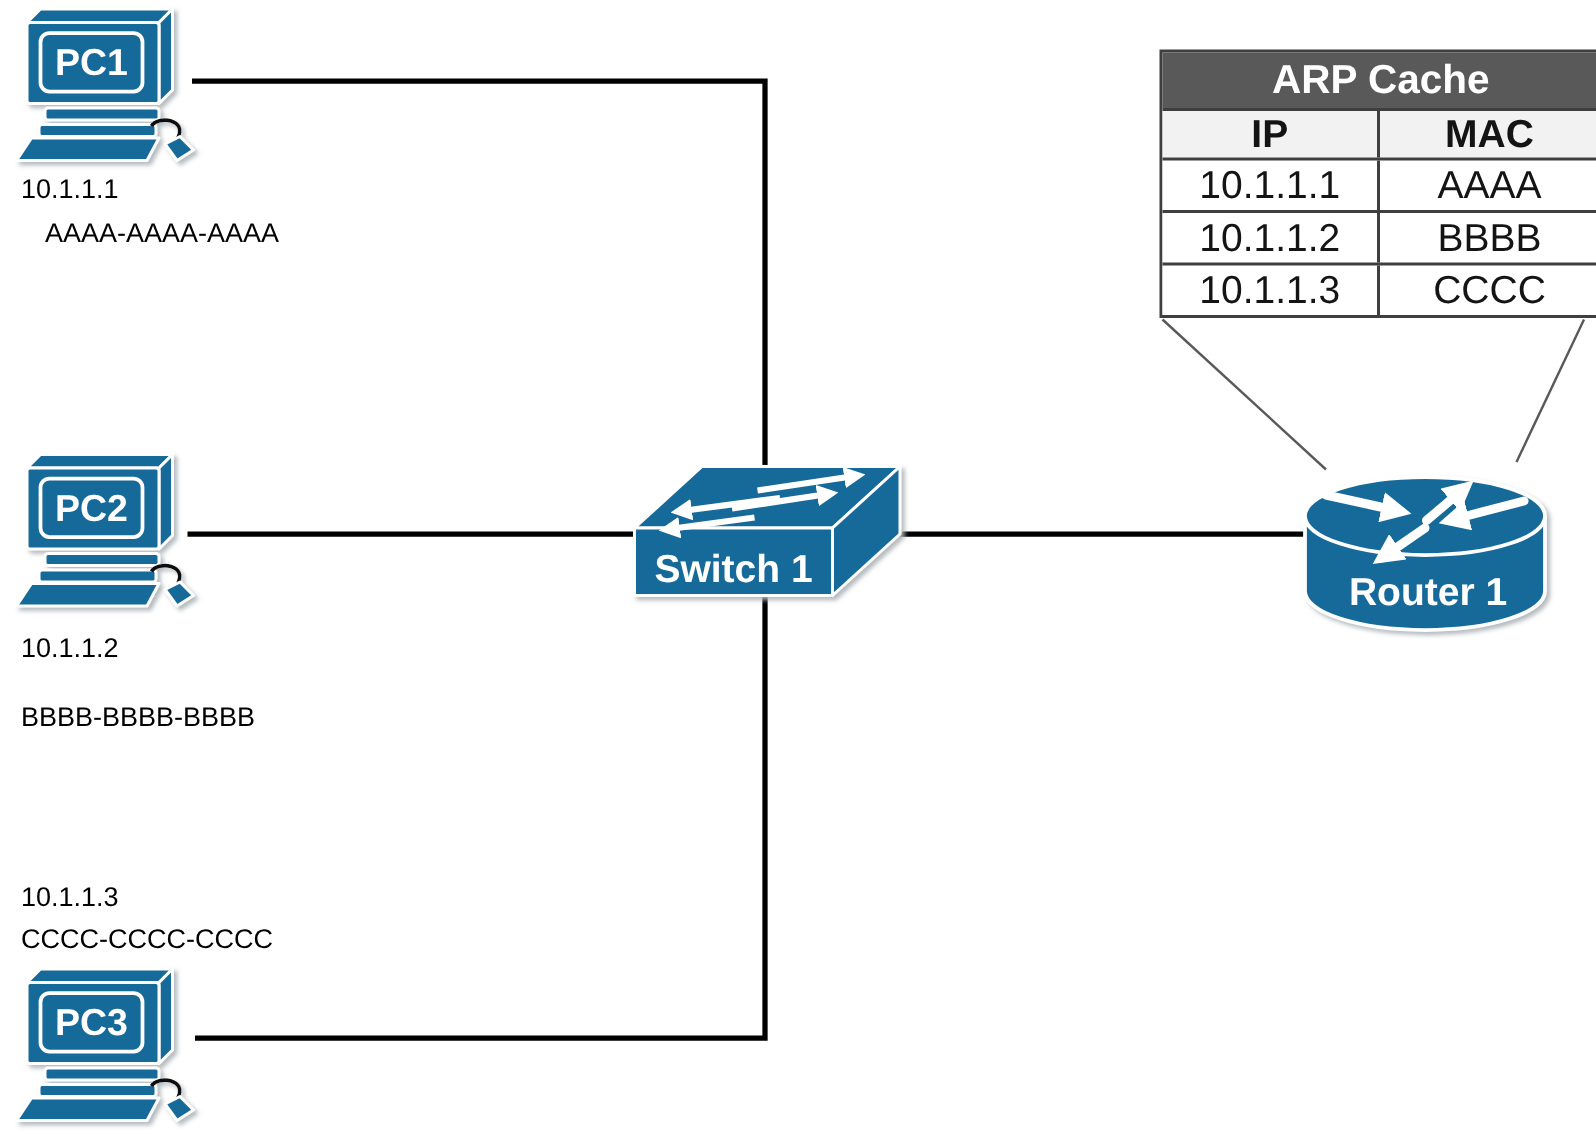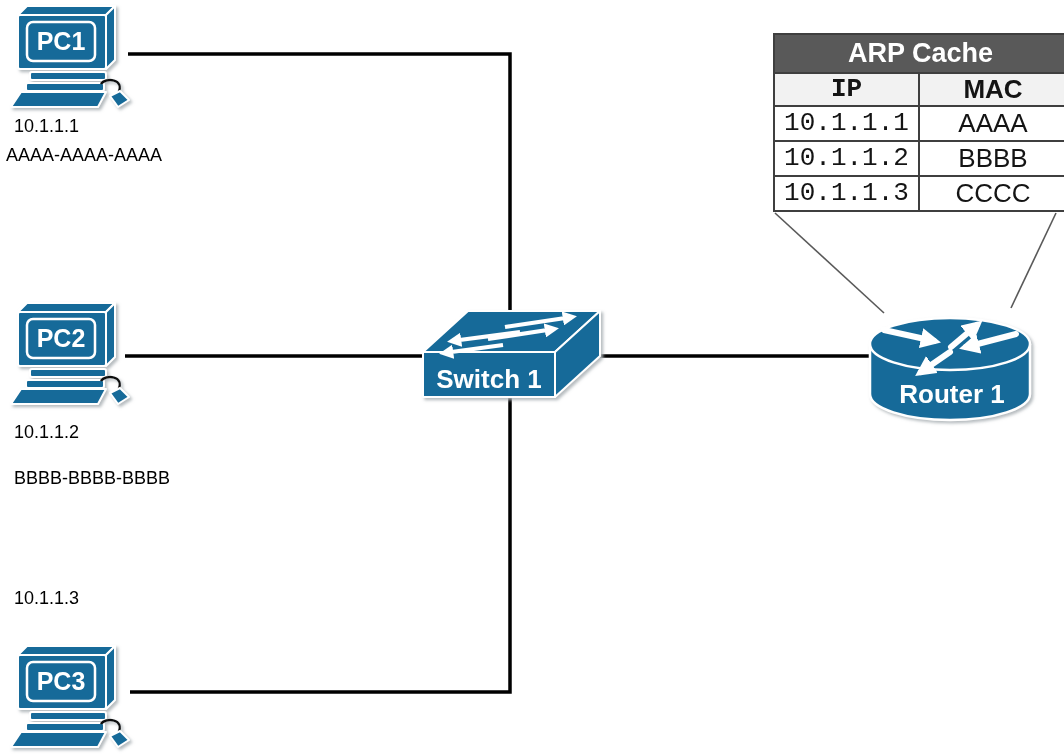--- a/index.html
+++ b/index.html
@@ -26,21 +26,21 @@
     font-weight:bold; font-size:27px;
   }
   .arp-head {
     display:flex; background:#f2f2f2; font-weight:bold;
     border-top:2px solid #3f3f3f; height:31px; line-height:31px; font-size:26px;
   }
   .arp-row {
     display:flex; border-top:2px solid #3f3f3f; background:#ffffff;
     height:33px; line-height:33px; font-size:26px;
   }
-  .c-ip  { width:143px; border-right:2px solid #3f3f3f;font-family:Liberation Mono, monospace; }
+  .c-ip  { width:143px; border-right:2px solid #3f3f3f; }
   .c-mac { flex:1; }
 </style>
 </head>
 <body>
 
 <div id="canvas">
 
   <svg id="diagram-svg" width="1064" height="756" viewBox="0 0 1064 756">
     <defs>
       <filter id="ds" x="-25%" y="-25%" width="150%" height="150%">
@@ -109,26 +109,27 @@
     </g>
     <text x="61" y="347" text-anchor="middle" font-size="25" font-weight="600" fill="#ffffff">PC2</text>
 
     <g transform="translate(6,643)" filter="url(#ds)">
       <use href="#pc-shape"></use>
     </g>
     <text x="61" y="690" text-anchor="middle" font-size="25" font-weight="600" fill="#ffffff">PC3</text>
   </svg>
 
   <div class="dev-label" style="left:14px; top:116px">10.1.1.1</div>
-  <div class="dev-label" style="left:6px; top:145px">AAAA-AAAA-AAAA</div>
+  <div class="dev-label" style="left:30px; top:145px">AAAA-AAAA-AAAA</div>
 
   <div class="dev-label" style="left:14px; top:422px">10.1.1.2</div>
   <div class="dev-label" style="left:14px; top:468px">BBBB-BBBB-BBBB</div>
 
   <div class="dev-label" style="left:14px; top:588px">10.1.1.3</div>
+  <div class="dev-label" style="left:14px; top:616px">CCCC-CCCC-CCCC</div>
 
   <div class="arp">
     <div class="arp-title">ARP Cache</div>
     <div class="arp-head">
       <div class="c-ip">IP</div>
       <div class="c-mac">MAC</div>
     </div>
     <div class="arp-row">
       <div class="c-ip">10.1.1.1</div>
       <div class="c-mac">AAAA</div>

